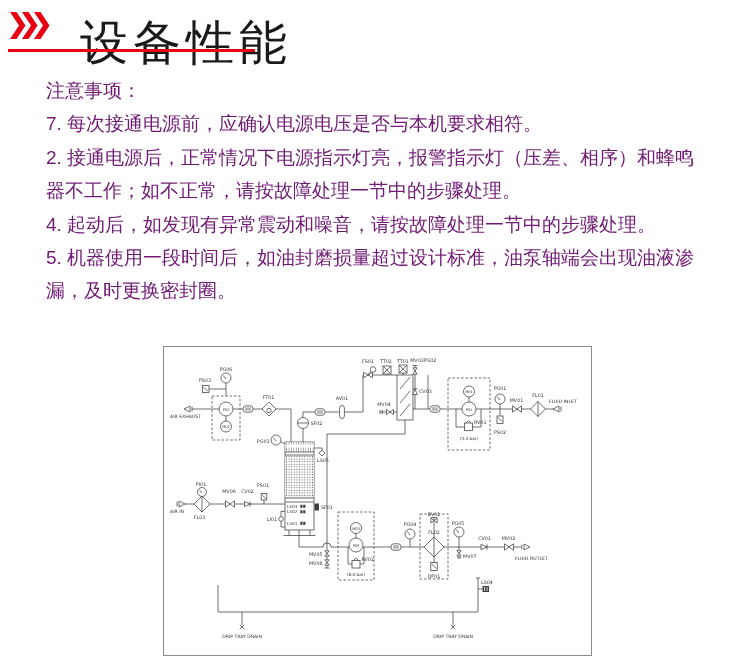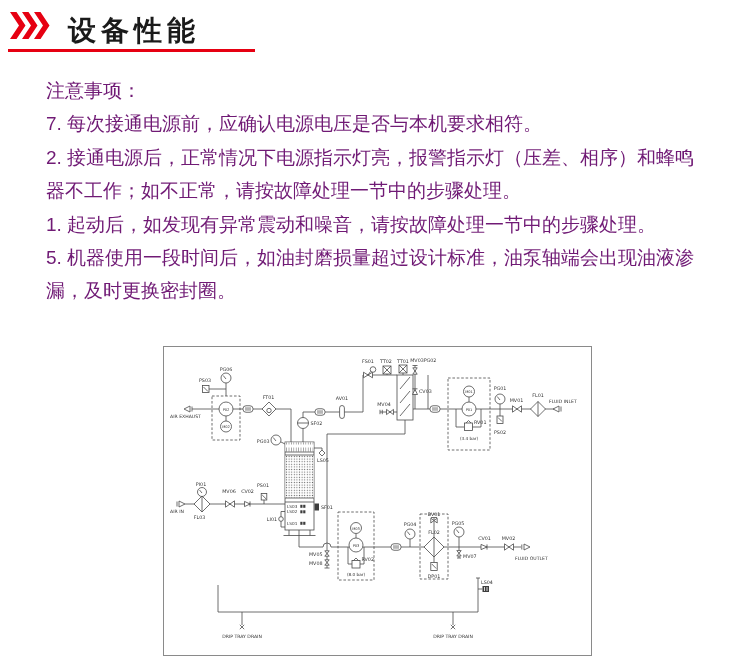--- a/index.html
+++ b/index.html
@@ -1,20 +1,20 @@
 <!DOCTYPE html>
 <html><head>
 <meta charset="utf-8">
 <style>
   html,body{margin:0;padding:0;background:#ffffff;}
   .page{position:relative;width:750px;height:671px;background:#fff;overflow:hidden;
         font-family:"Liberation Sans","DejaVu Sans",sans-serif;}
   .header-icon{position:absolute;left:10px;top:12px;width:40px;height:27px;}
-  .page-title{position:absolute;left:64px;top:5px;margin:4px;font-size:28px;line-height:44px;
-        font-weight:700;color:#1a1a1a;letter-spacing:5px;}
+  .page-title{position:absolute;left:64px;top:5px;margin:16px;font-size:48px;line-height:44px;
+        font-weight:400;color:#1a1a1a;letter-spacing:5px;}
   .title-underline{position:absolute;left:8px;top:49px;width:247px;height:3px;}
   .notes{position:absolute;left:46px;top:74px;width:655px;font-size:19px;line-height:33.4px;
         color:#701a75;}
   .notes p{margin:0;padding:0;}
   .pid-wrap{position:absolute;left:163px;top:346px;width:429px;height:310px;background:#fff;}
   .pid-wrap svg{display:block;}
   .ln{stroke:#4a4a4a;stroke-width:0.8;fill:none;}
   .sym{fill:#ffffff;stroke:#4a4a4a;stroke-width:0.8;}
   .dsh{fill:none;stroke:#4a4a4a;stroke-width:0.8;stroke-dasharray:2.6 1.8;}
   .drk{fill:#3d3d3d;stroke:none;}
@@ -33,21 +33,21 @@
     <polygon class="accent-fill" points="24,0 30.5,0 39.5,13.5 30.5,27 24,27 33,13.5" fill="#e60012"></polygon>
   </svg>
 
   <h1 class="page-title">设备性能</h1>
   <div class="title-underline accent-bg" style="background: rgb(230, 0, 18);"></div>
 
   <div class="notes">
     <p>注意事项：</p>
     <p>7. 每次接通电源前，应确认电源电压是否与本机要求相符。</p>
     <p>2. 接通电源后，正常情况下电源指示灯亮，报警指示灯（压差、相序）和蜂鸣器不工作；如不正常，请按故障处理一节中的步骤处理。</p>
-    <p>1. 起动后，如发现有异常震动和噪音，请按故障处理一节中的步骤处理。</p>
+    <p>4. 起动后，如发现有异常震动和噪音，请按故障处理一节中的步骤处理。</p>
     <p>5. 机器使用一段时间后，如油封磨损量超过设计标准，油泵轴端会出现油液渗漏，及时更换密封圈。</p>
   </div>
 
   <div class="pid-wrap">
     <svg width="429" height="310" viewBox="0 0 429 310" xmlns="http://www.w3.org/2000/svg">
       <defs>
         <pattern id="dots" width="2.6" height="2.6" patternUnits="userSpaceOnUse">
           <rect width="2.6" height="2.6" fill="#fff"></rect>
           <circle cx="1.3" cy="1.3" r="0.6" fill="#666"></circle>
         </pattern>

